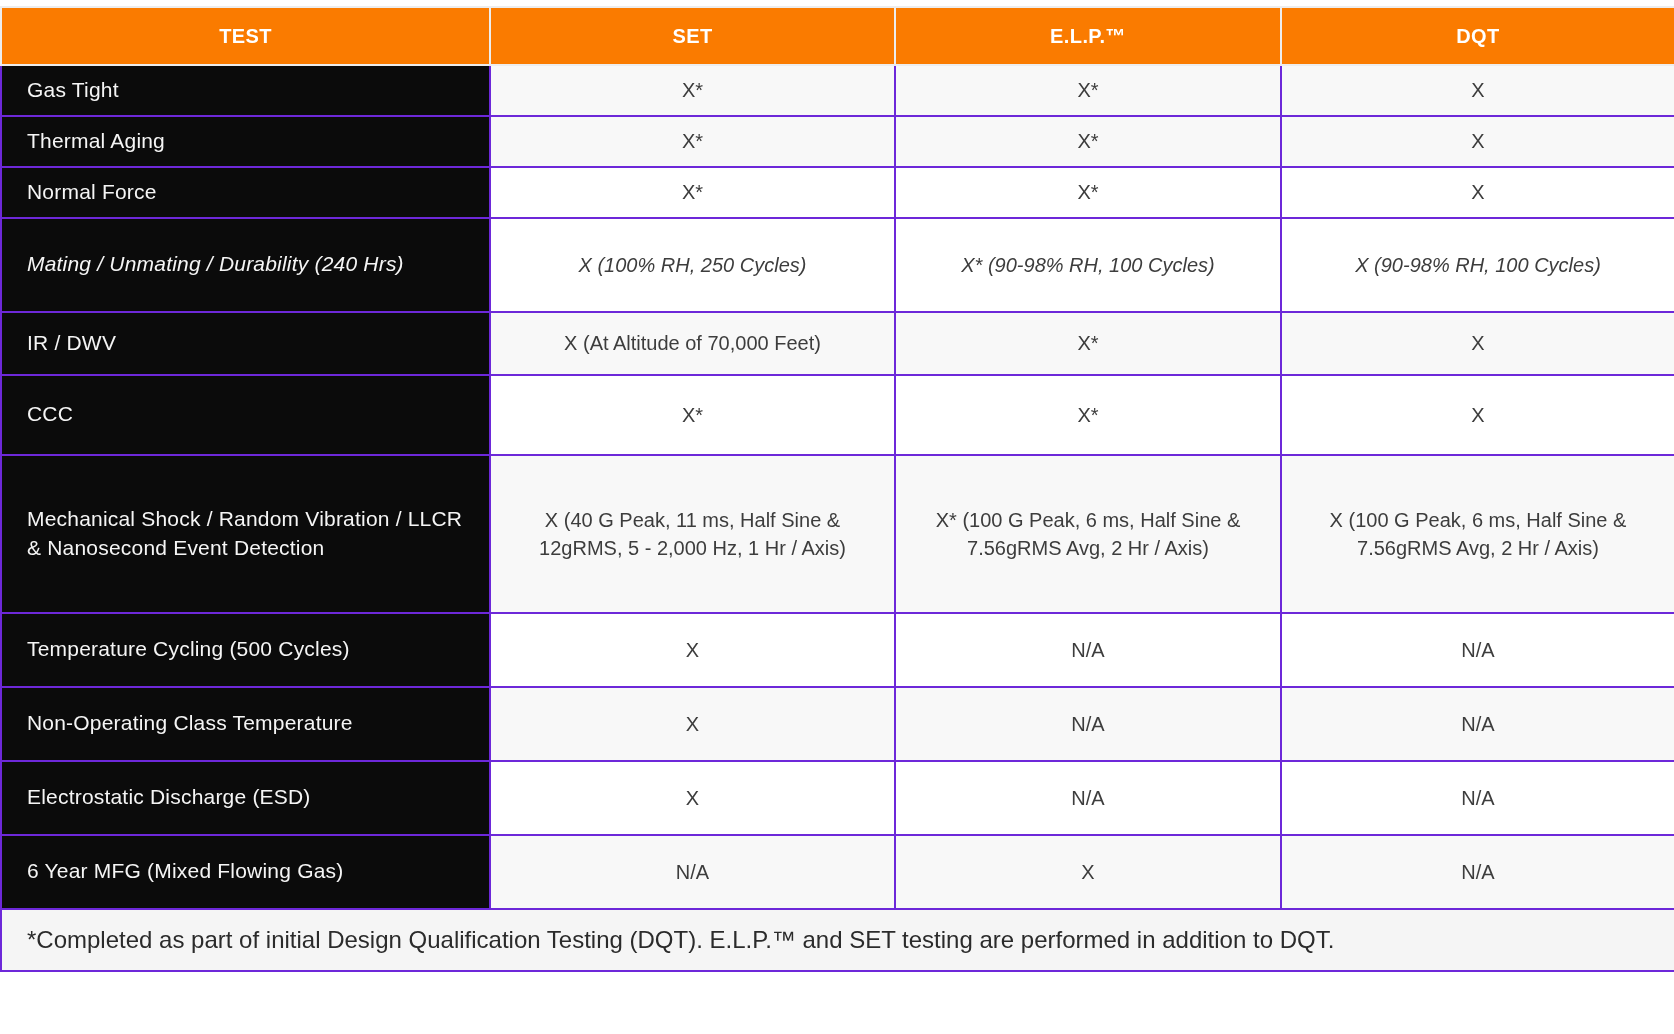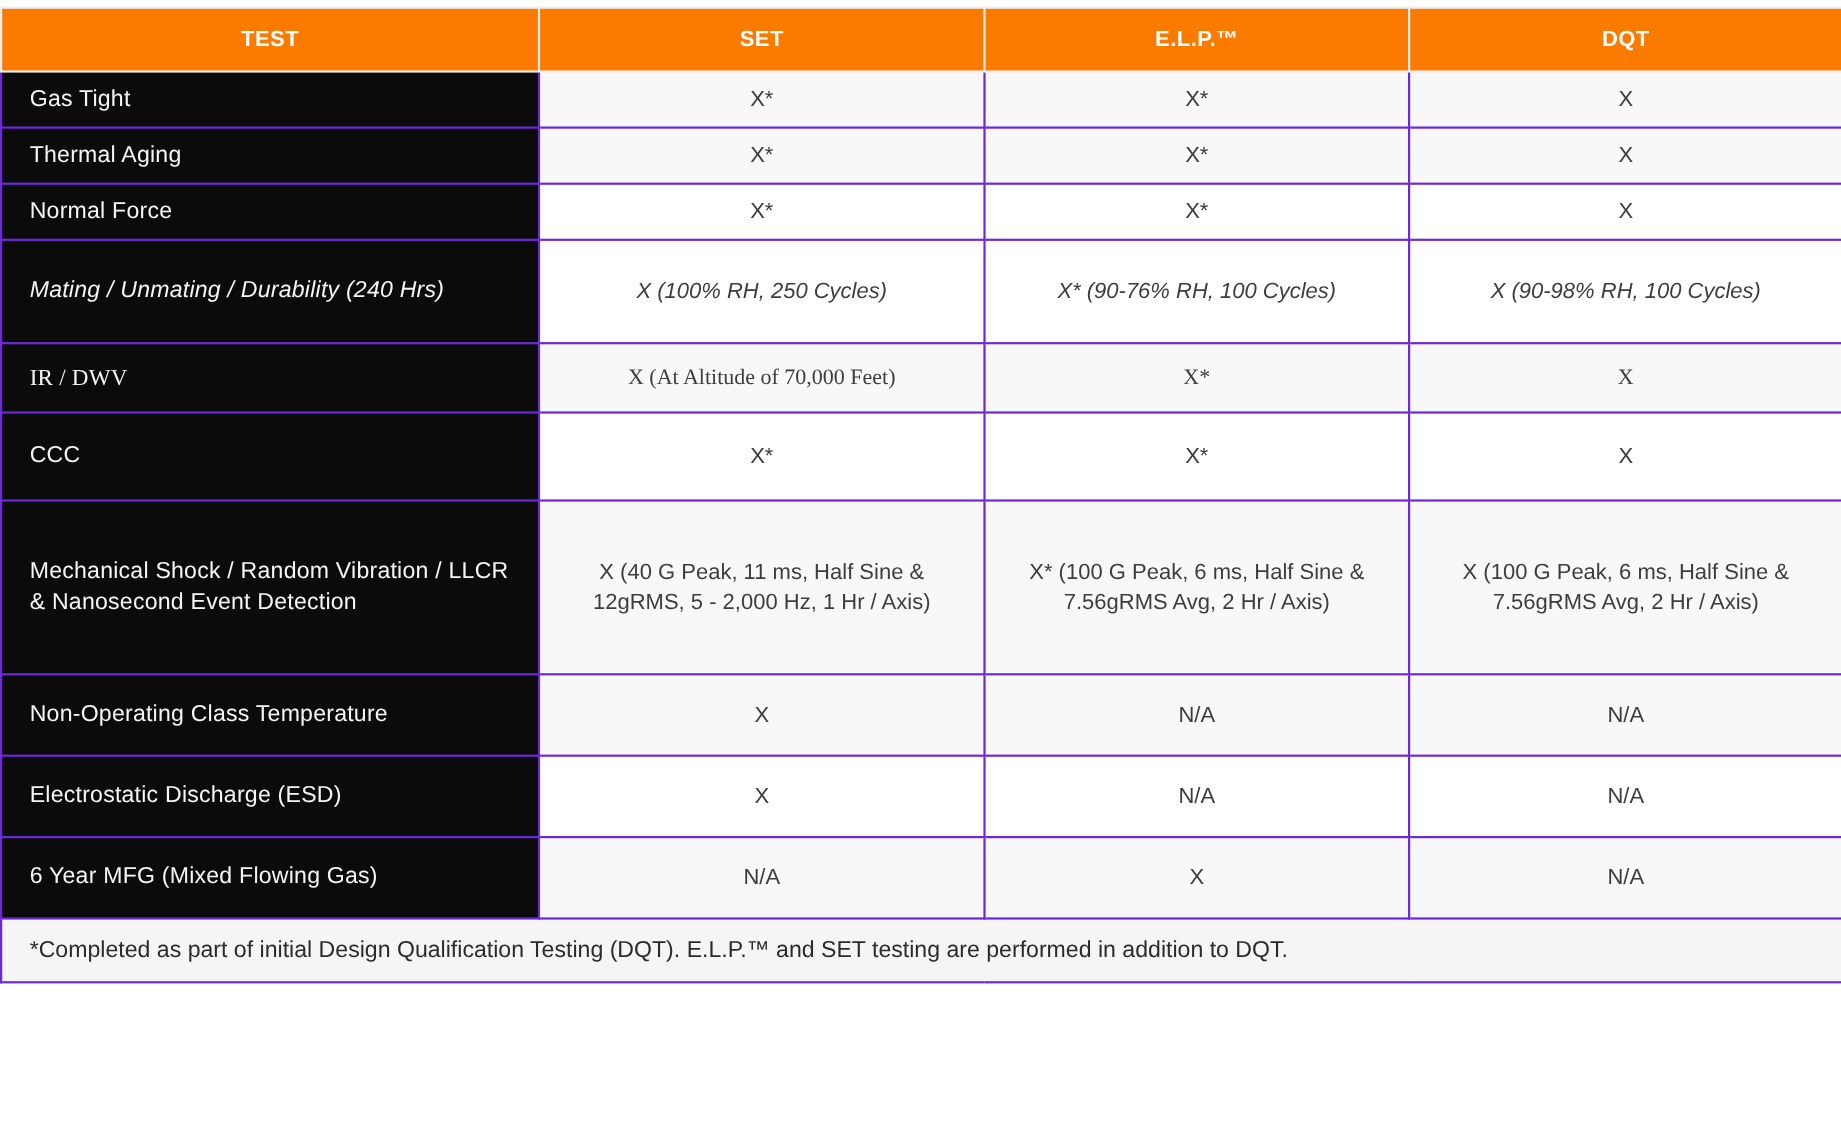--- a/index.html
+++ b/index.html
@@ -50,29 +50,29 @@
     color: #3d3d3d;
     font-size: 20px;
     text-align: center;
     vertical-align: middle;
     padding: 8px 22px;
     line-height: 1.42;
   }
   tr.stripe td.val { background: #f8f8f8; }
   tr.rh-a { height: 47px; }
   tr.rh-b { height: 94px; font-style: italic; }
-  tr.rh-c { height: 63px; font-family: Liberation Serif, serif; }
+  tr.rh-c { height: 63px; }
   tr.rh-d { height: 80px; }
   tr.rh-e { height: 158px; }
   tr.rh-f { height: 74px; }
   tr.footnote-row { height: 58px; }
   td.footnote-cell {
     background: #f5f5f5;
     color: #2b2b2b;
-    font-size: 21px;
+    font-size: 24px;
     text-align: left;
     vertical-align: middle;
     padding: 14px 16px 14px 25px;
     line-height: 1.35;
   }
 </style>
 </head>
 <body>
 
 <table class="qual-table">
@@ -105,40 +105,46 @@
     </tr>
     <tr class="rh-a">
       <td class="test-label">Normal Force</td>
       <td class="val">X*</td>
       <td class="val">X*</td>
       <td class="val">X</td>
     </tr>
     <tr class="rh-b">
       <td class="test-label">Mating / Unmating / Durability (240 Hrs)</td>
       <td class="val">X (100% RH, 250 Cycles)</td>
-      <td class="val">X* (90-76% RH, 100 Cycles)</td>
+      <td class="val">X* (90-98% RH, 100 Cycles)</td>
       <td class="val">X (90-98% RH, 100 Cycles)</td>
     </tr>
     <tr class="rh-c stripe">
       <td class="test-label">IR / DWV</td>
       <td class="val">X (At Altitude of 70,000 Feet)</td>
       <td class="val">X*</td>
       <td class="val">X</td>
     </tr>
     <tr class="rh-d">
       <td class="test-label">CCC</td>
       <td class="val">X*</td>
       <td class="val">X*</td>
       <td class="val">X</td>
     </tr>
     <tr class="rh-e stripe">
       <td class="test-label">Mechanical Shock / Random Vibration / LLCR &amp; Nanosecond Event Detection</td>
       <td class="val">X (40 G Peak, 11 ms, Half Sine &amp; 12gRMS, 5 - 2,000 Hz, 1 Hr / Axis)</td>
       <td class="val">X* (100 G Peak, 6 ms, Half Sine &amp; 7.56gRMS Avg, 2 Hr / Axis)</td>
       <td class="val">X (100 G Peak, 6 ms, Half Sine &amp; 7.56gRMS Avg, 2 Hr / Axis)</td>
+    </tr>
+    <tr class="rh-f">
+      <td class="test-label">Temperature Cycling (500 Cycles)</td>
+      <td class="val">X</td>
+      <td class="val">N/A</td>
+      <td class="val">N/A</td>
     </tr>
     <tr class="rh-f stripe">
       <td class="test-label">Non-Operating Class Temperature</td>
       <td class="val">X</td>
       <td class="val">N/A</td>
       <td class="val">N/A</td>
     </tr>
     <tr class="rh-f">
       <td class="test-label">Electrostatic Discharge (ESD)</td>
       <td class="val">X</td>

